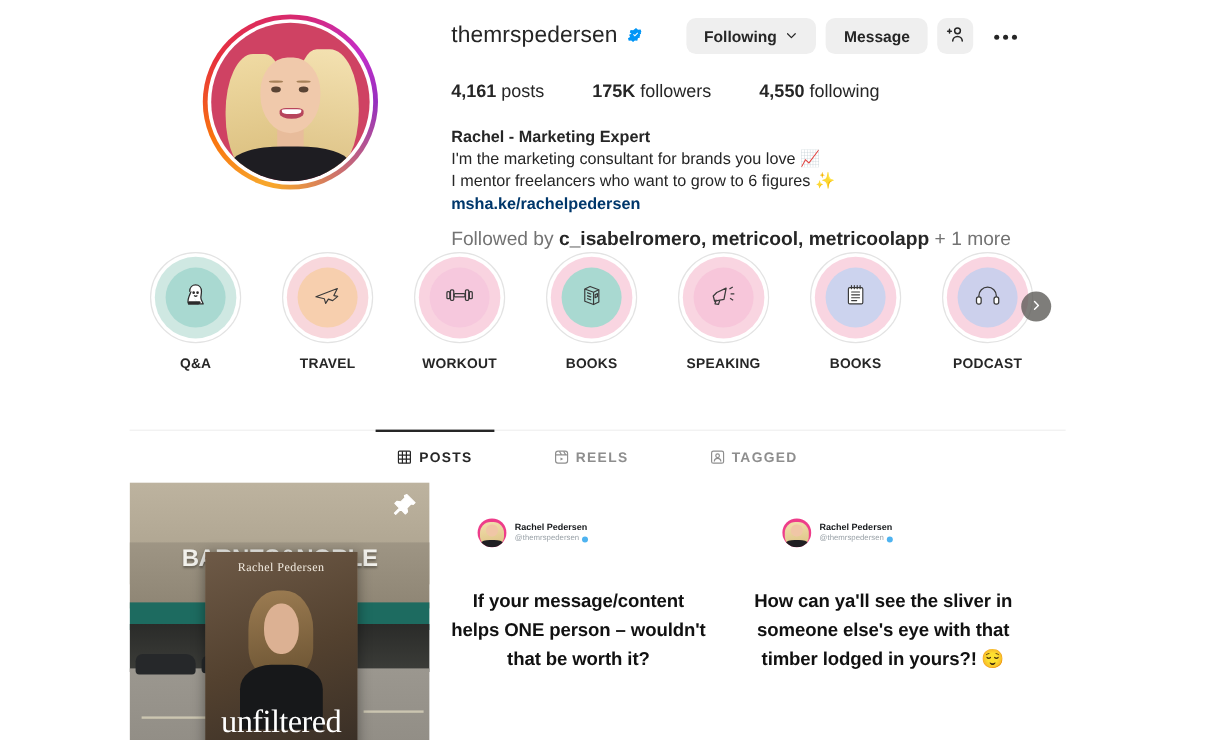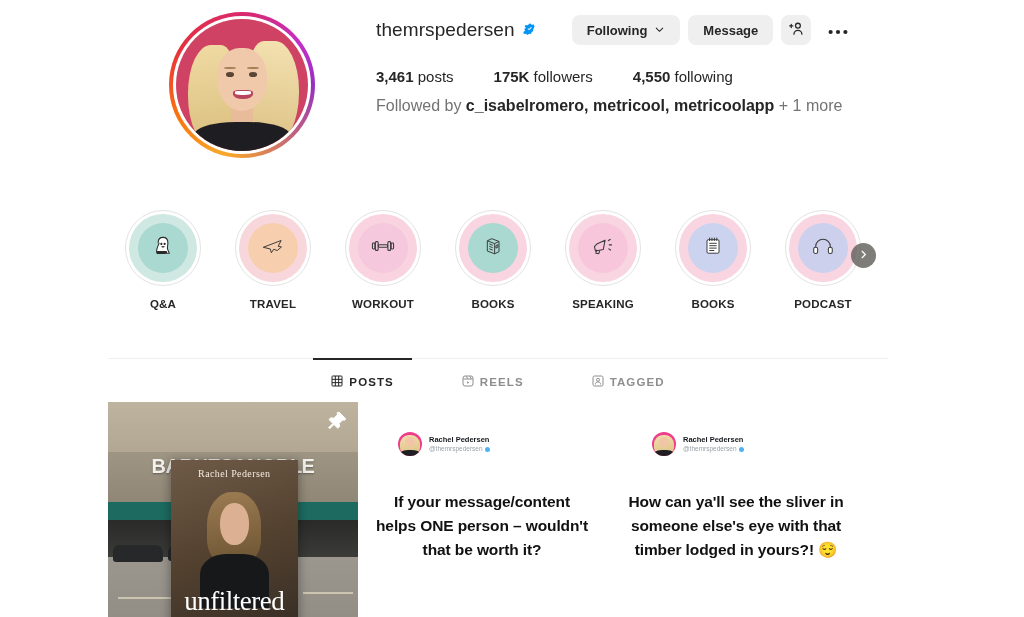--- a/index.html
+++ b/index.html
@@ -282,33 +282,39 @@
               <circle cx="2.6" cy="3" r="2.1" fill="#262626"></circle>
               <circle cx="10" cy="3" r="2.1" fill="#262626"></circle>
               <circle cx="17.4" cy="3" r="2.1" fill="#262626"></circle>
             </svg>
           </span>
         </div>
       </div>
 
       <div class="stats-row">
         <div class="stat">
-          <b>3,461</b>
+          <b>4,161</b>
           <span>posts</span>
         </div>
         <div class="stat">
           <b>175K</b>
           <span>followers</span>
         </div>
         <div class="stat">
           <b>4,550</b>
           <span>following</span>
         </div>
       </div>
 
+      <div class="bio">
+        <div class="bio-name">Rachel - Marketing Expert</div>
+        <div class="bio-line">I'm the marketing consultant for brands you love 📈</div>
+        <div class="bio-line">I mentor freelancers who want to grow to 6 figures ✨</div>
+        <a class="bio-link">msha.ke/rachelpedersen</a>
+      </div>
 
       <div class="followed-by">
         <span>Followed by </span><b>c_isabelromero, metricool, metricoolapp</b><span> + 1 more</span>
       </div>
 
     </div>
   </div>
 
   <div class="highlights">
 

